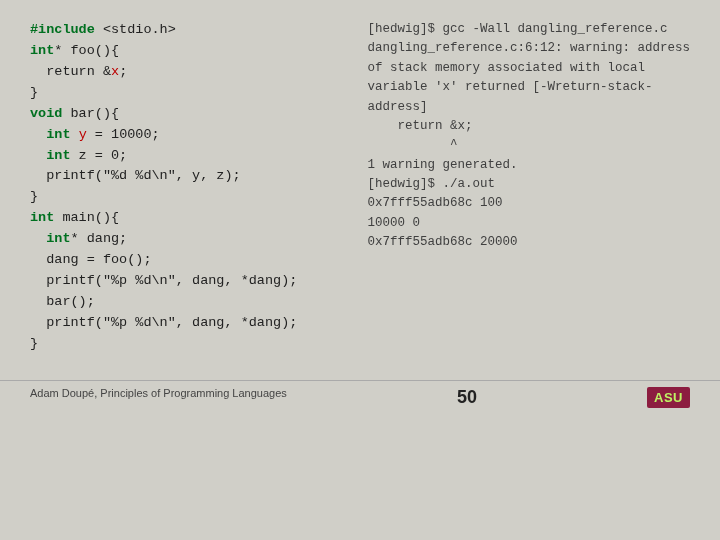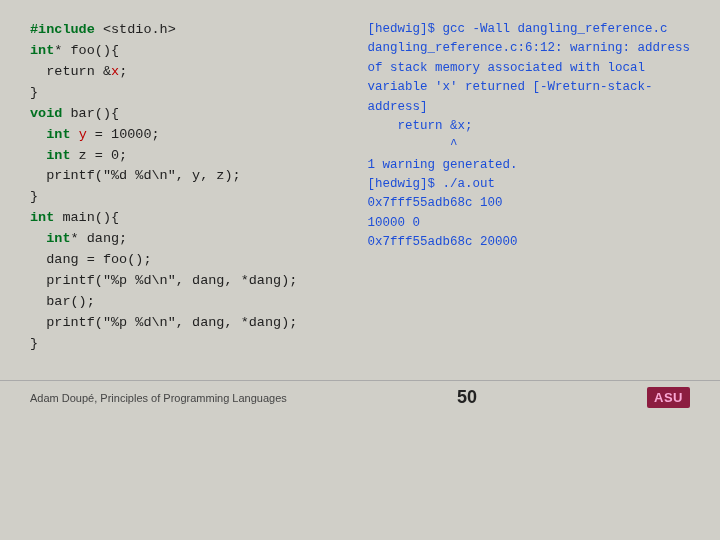--- a/index.html
+++ b/index.html
@@ -48,28 +48,28 @@
       font-family: 'Courier New', Courier, monospace;
     }
 
     .kw { color: #007020; font-weight: bold; }
     .var-x { color: #bb0000; }
     .var-y { color: #bb0000; }
 
     .terminal-line {
       white-space: pre;
       font-family: 'Courier New', Courier, monospace;
-      color: #1d4ed8;
+      color: #404040;
       font-size: 12.5px;
       line-height: 1.55;
     }
 
     .footer {
       display: flex;
-      align-items: center;
+      align-items: flex-start;
       justify-content: space-between;
       padding: 6px 30px 8px 30px;
       border-top: 1px solid #aaa;
     }
 
     .footer-text {
       font-family: Arial, sans-serif;
       font-size: 11px;
       color: #444;
     }
@@ -79,21 +79,21 @@
       font-size: 18px;
       font-weight: bold;
       color: #222;
     }
 
     .asu-logo {
       display: flex;
       align-items: center;
       justify-content: center;
       background: #8c1d40;
-      color: #f9a8d4;
+      color: #bef264;
       font-family: Arial, sans-serif;
       font-weight: bold;
       font-size: 13px;
       padding: 3px 7px;
       border-radius: 2px;
       letter-spacing: 0.5px;
     }
   </style>
 </head>
 <body>

